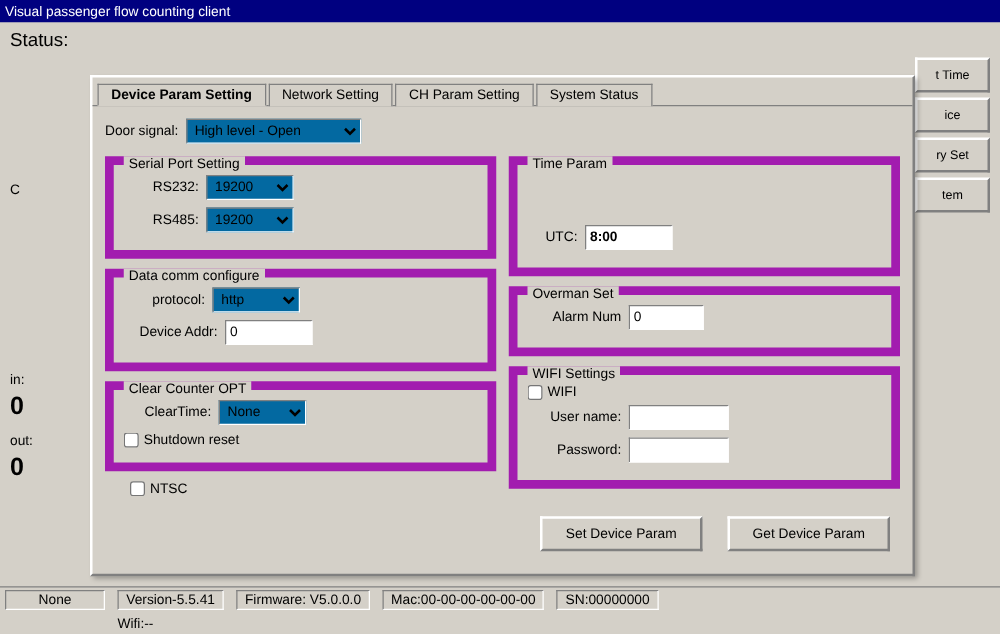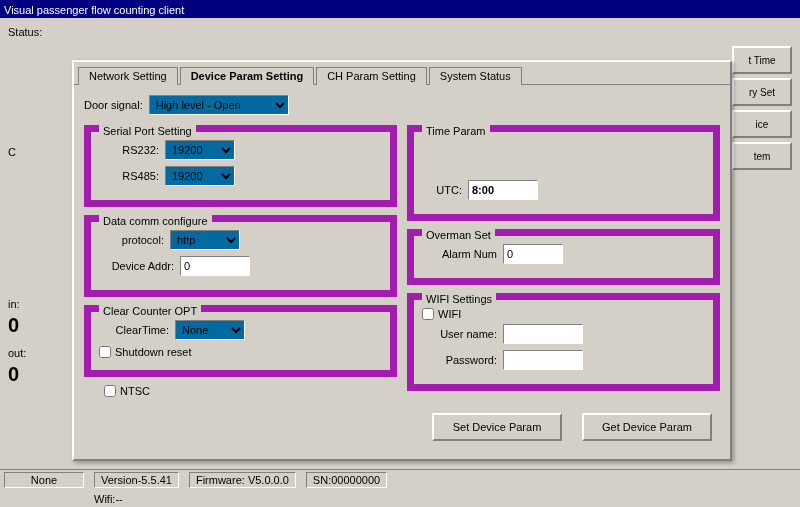--- a/index.html
+++ b/index.html
@@ -27,21 +27,21 @@
     .app-body {
       background: #d4d0c8;
       padding: 4px;
       position: relative;
     }
 
     .status-bar-top {
       display: flex;
       align-items: center;
       padding: 2px 4px;
-      font-size: 11px;
+      font-size: 15px;
       height: 20px;
     }
 
     
     .main-area {
       display: flex;
       position: relative;
     }
 
     .left-panel {
@@ -314,34 +314,34 @@
       <div style="margin-top: 140px;">
         <div class="label">in:</div>
         <div class="value">0</div>
         <div class="label">out:</div>
         <div class="value">0</div>
       </div>
     </div>
 
     <div class="right-buttons">
       <button class="right-btn">t Time</button>
+      <button class="right-btn">ice</button>
       <button class="right-btn">ry Set</button>
-      <button class="right-btn">ice</button>
       <button class="right-btn">tem</button>
     </div>
 
     <div class="dialog">
 
 
       <div class="tabs">
+        <div class="tab active">
+          <span>Device Param Setting</span>
+        </div>
         <div class="tab">
           <span>Network Setting</span>
-        </div>
-        <div class="tab active">
-          <span>Device Param Setting</span>
         </div>
         <div class="tab">
           <span>CH Param Setting</span>
         </div>
         <div class="tab">
           <span>System Status</span>
         </div>
       </div>
 
       <div class="dialog-content">
@@ -463,20 +463,21 @@
         </div>
       </div>
     </div>
   </div>
 
   <div class="statusbar">
     <div class="statusbar-row1">
       <div class="status-segment">None</div>
       <div class="status-segment">Version-5.5.41</div>
       <div class="status-segment">Firmware: V5.0.0.0</div>
+      <div class="status-segment">Mac:00-00-00-00-00-00</div>
       <div class="status-segment">SN:00000000</div>
     </div>
     <div class="statusbar-row2">
       <div style="margin-left: 90px;">Wifi:--</div>
     </div>
   </div>
 
 </div>
 
 </body></html>

